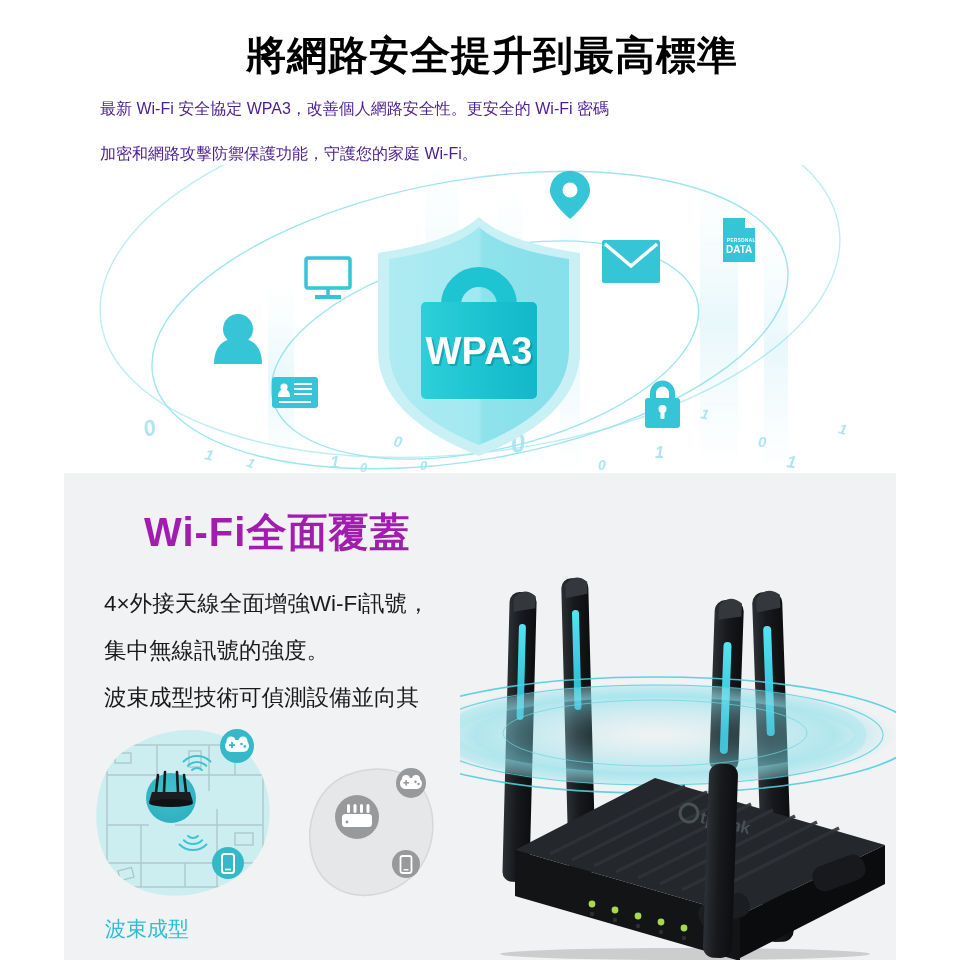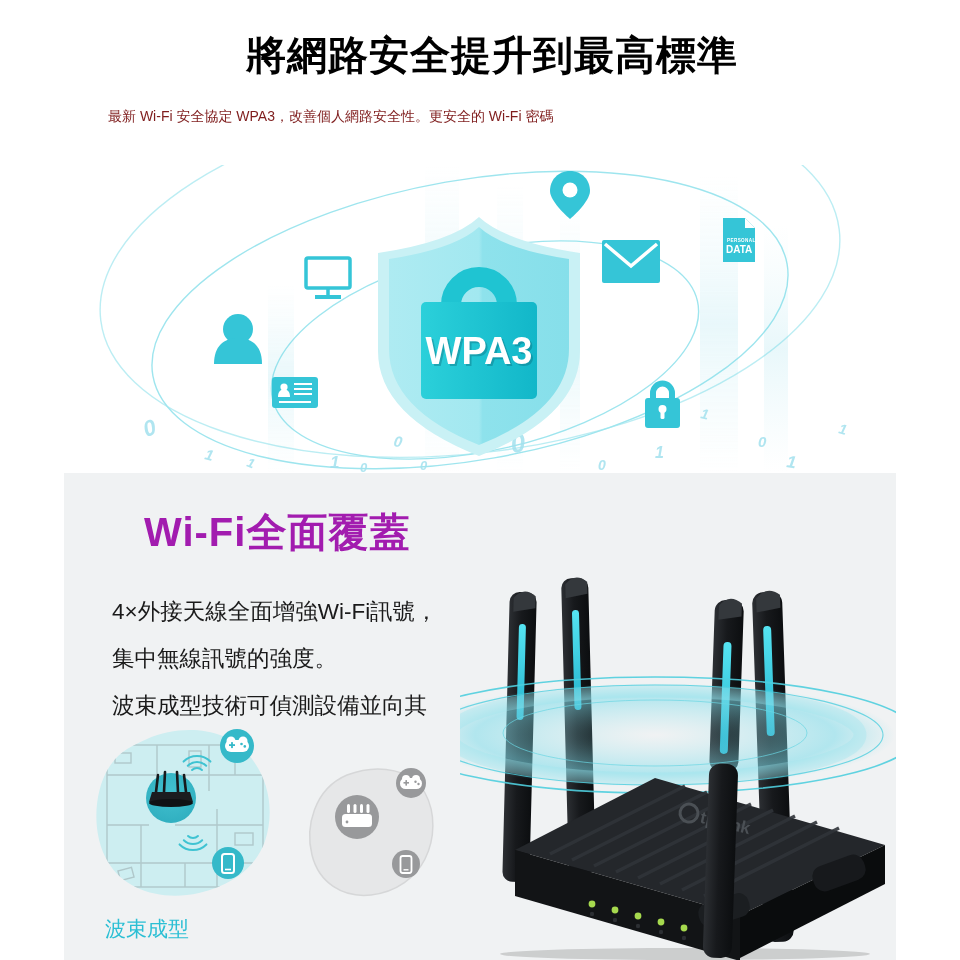--- a/index.html
+++ b/index.html
@@ -10,51 +10,52 @@
     -webkit-font-smoothing:antialiased;
   }
   .abs{position:absolute;}
   
   #sec-security{position:absolute;top:0;left:0;width:960px;height:473px;background:#fff;}
   .sec1-title{
     position:absolute;top:16px;left:0;width:960px;text-align:center;
     font-size:40px;font-weight:700;color:#000;letter-spacing:1px;margin:12px;
   }
   .sec1-body{
-    position:absolute;top:86px;left:100px;width:790px;margin:8px;
-    font-size:14px;line-height:45px;color:#7f1d1d;font-weight:400;
+    position:absolute;top:86px;left:100px;width:790px;margin:0;
+    font-size:16px;line-height:45px;color:#4c1d95;font-weight:400;
   }
   .sec1-body span{display:block;}
   #hero-svg{position:absolute;top:165px;left:0;}
   
   #sec-coverage{
     position:absolute;top:473px;left:64px;width:832px;height:487px;
     background:#f0f2f3;
   }
   .sec2-heading{
     position:absolute;top:32px;left:80px;margin:0;
     font-size:40px;font-weight:700;color:#a21caf;letter-spacing:1px;
   }
   .sec2-body{
-    position:absolute;top:103px;left:36px;width:360px;margin:12px;
+    position:absolute;top:103px;left:36px;width:360px;margin:4px;
     font-size:22.5px;line-height:47px;color:#1a1a1a;
   }
   .sec2-body span{display:block;}
   .fig-label{position:absolute;font-size:21px;font-weight:400;text-align:left;}
   #label-beamforming{top:442px;left:41px;width:160px;color:#2bbfd4;}
   #label-no-beamforming{top:442px;left:228px;width:160px;color:#9b9b9b;}
   svg text{user-select:none;}
 </style>
 </head>
 <body>
 
 <section id="sec-security">
   <h1 class="sec1-title">將網路安全提升到最高標準</h1>
   <p class="sec1-body">
     <span>最新 Wi-Fi 安全協定 WPA3，改善個人網路安全性。更安全的 Wi-Fi 密碼</span>
+    <span>加密和網路攻擊防禦保護功能，守護您的家庭 Wi-Fi。</span>
   </p>
 
   <svg id="hero-svg" width="960" height="308" viewBox="0 0 960 308">
     <defs>
       <linearGradient id="streak" x1="0" y1="0" x2="0" y2="1">
         <stop offset="0" stop-color="#dff5f9" stop-opacity="0"></stop>
         <stop offset="0.5" stop-color="#d2f0f6" stop-opacity="0.9"></stop>
         <stop offset="1" stop-color="#dff5f9" stop-opacity="0"></stop>
       </linearGradient>
       <linearGradient id="shieldGrad" x1="0" y1="0" x2="1" y2="0">

